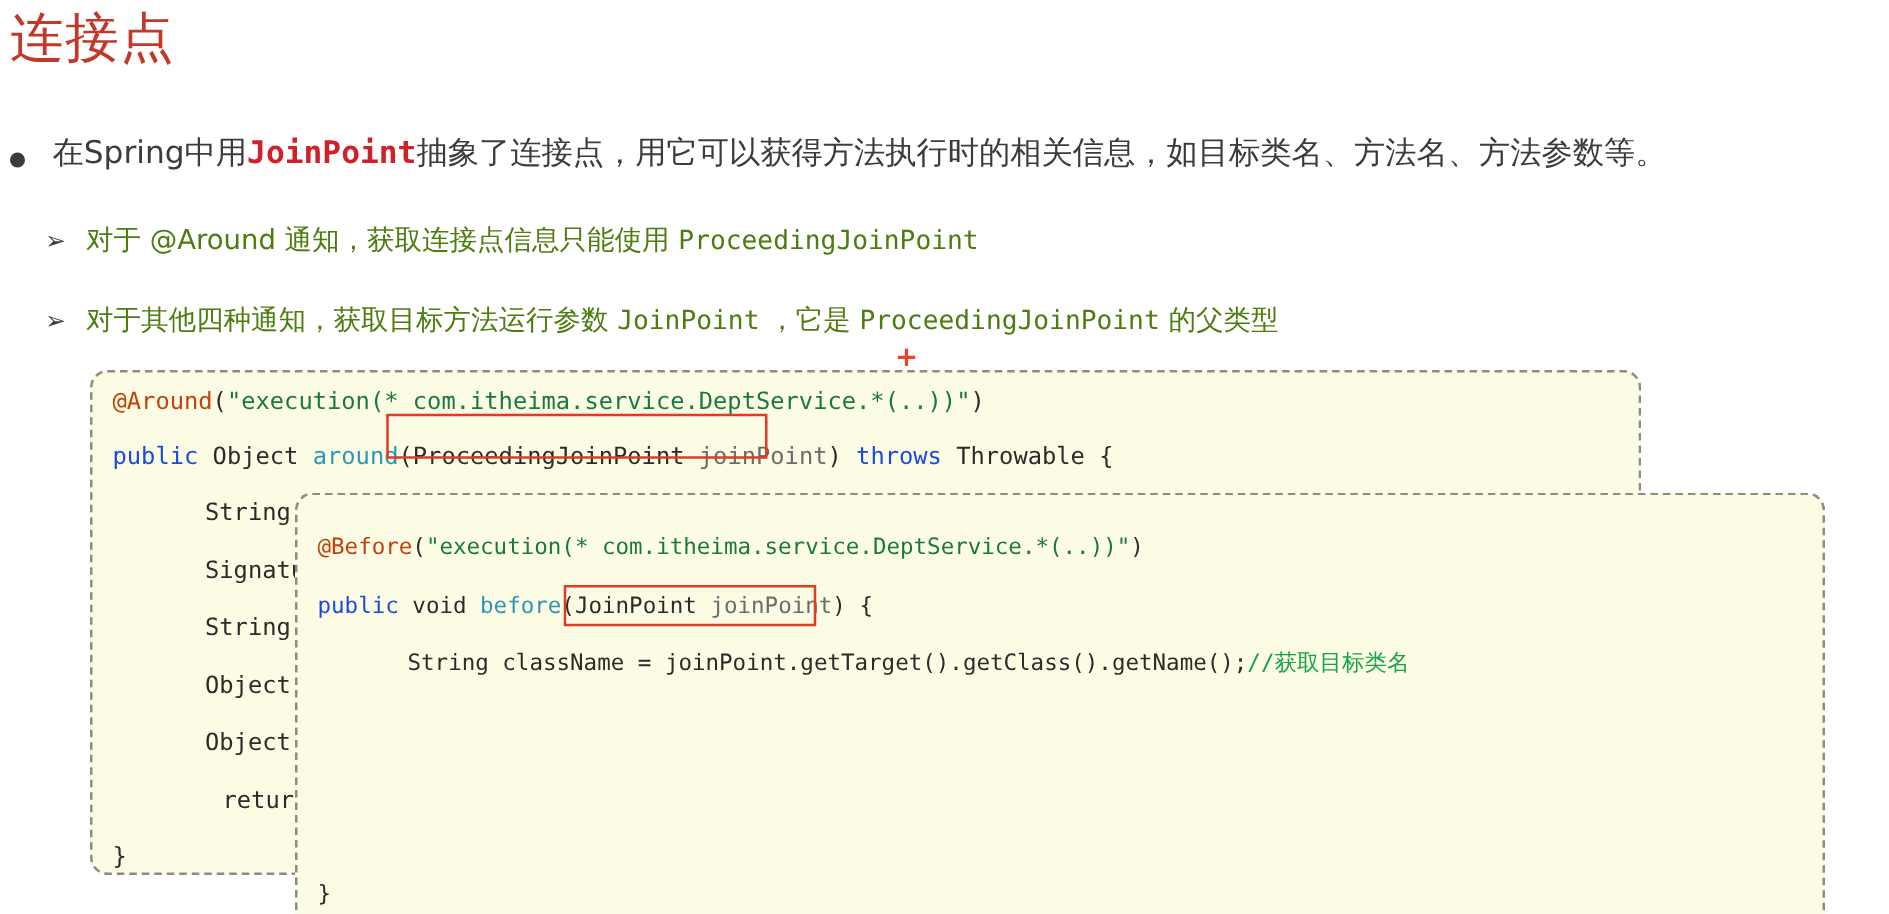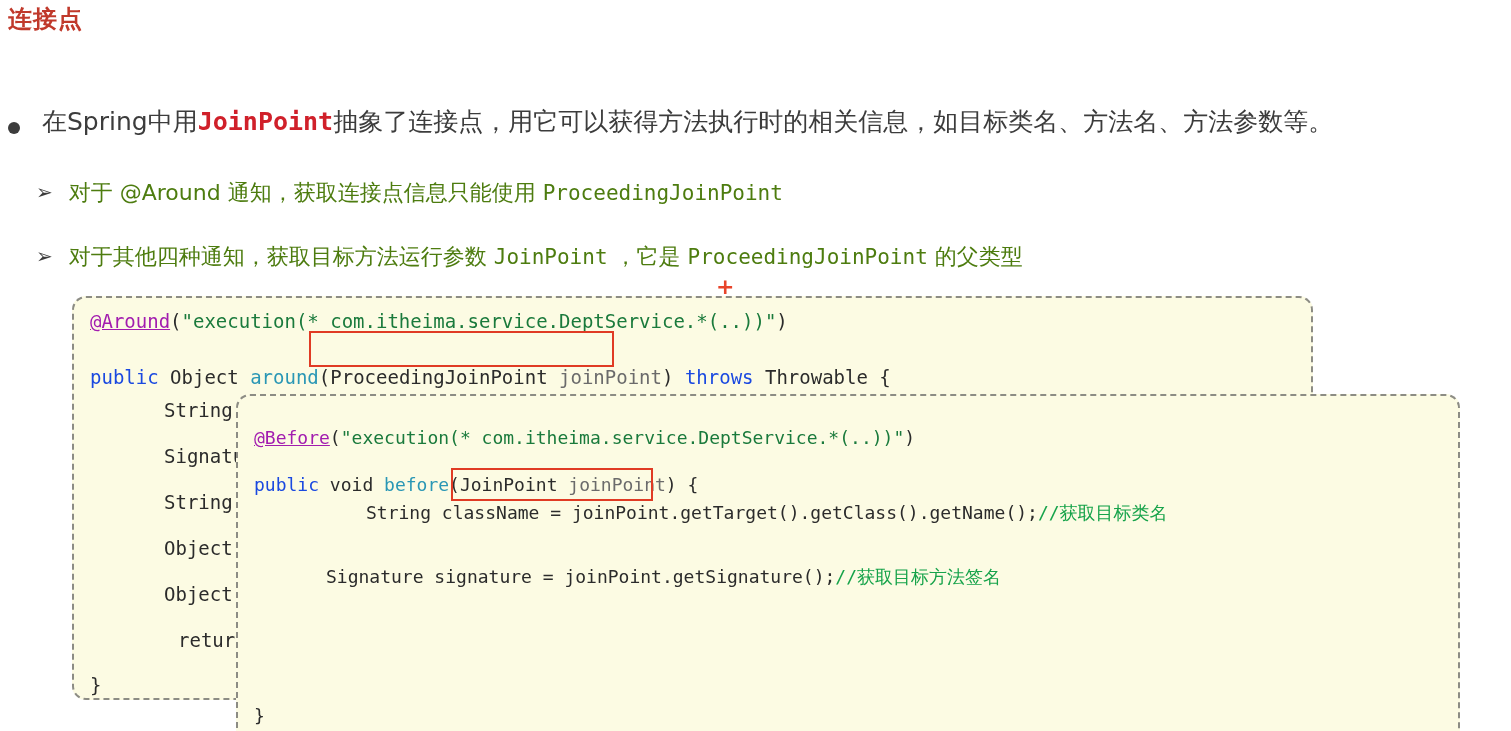--- a/index.html
+++ b/index.html
@@ -15,22 +15,22 @@
     overflow: hidden;
     font-family: "DejaVu Sans", "Liberation Sans", sans-serif;
     -webkit-font-smoothing: antialiased;
   }
 
   
   .page-title {
     position: absolute;
     left: 8px;
     top: 4px;
-    font-size: 24px;
-    font-weight: bold;
+    font-size: 43px;
+    font-weight: normal;
     color: #c0392b;
     letter-spacing: 1px;
     line-height: 1.3;
     white-space: nowrap;
   }
 
   
   .bullet-l1 {
     position: absolute;
     left: 8px;
@@ -125,21 +125,21 @@
     white-space: pre;
     font-size: 19px;
     line-height: 1;
     color: #2b2b2b;
     letter-spacing: 0px;
   }
   #code-around .code-line { font-size: 19px; }
   #code-before .code-line { font-size: 18px; }
 
   
-  .t-ann     { color: #a21caf; text-decoration: underline; }
+  .t-ann     { color: #c2410c; }
   .t-str     { color: #1a7a3c; }
   .t-kw      { color: #1a49e0; }
   .t-method  { color: #2a97b5; }
   .t-plain   { color: #2b2b2b; }
   .t-comment { color: #16a34a; }
   .t-param   { color: #6b6b6b; }
 
   
   .hl-box {
     position: absolute;
@@ -169,41 +169,40 @@
   <span class="arrow">➢</span>
   <span class="text"><span>对于其他四种通知，获取目标方法运行参数 </span><span class="mono">JoinPoint</span><span> ，它是 </span><span class="mono">ProceedingJoinPoint</span><span> 的父类型</span></span>
 </div>
 
 <div class="plus-marker">+</div>
 
 <div class="code-card" id="code-around">
 
   <div class="code-line" style="left:16px; top:14px;"><span class="t-ann">@Around</span><span class="t-plain">(</span><span class="t-str">"execution(* com.itheima.service.DeptService.*(..))"</span><span class="t-plain">)</span></div>
 
-  <div class="code-line" style="left:16px; top:58px;margin-top:12px;"><span class="t-kw">public</span><span class="t-plain"> Object </span><span class="t-method">around</span><span class="t-plain">(</span><span class="t-plain">ProceedingJoinPoint</span><span class="t-param"> joinPoint</span><span class="t-plain">)</span><span class="t-kw"> throws </span><span class="t-plain">Throwable {</span></div>
+  <div class="code-line" style="left:16px; top:58px;"><span class="t-kw">public</span><span class="t-plain"> Object </span><span class="t-method">around</span><span class="t-plain">(</span><span class="t-plain">ProceedingJoinPoint</span><span class="t-param"> joinPoint</span><span class="t-plain">)</span><span class="t-kw"> throws </span><span class="t-plain">Throwable {</span></div>
 
   <div class="hl-box" id="hl-proceeding"></div>
 
   <div class="code-line" style="left:90px; top:103px;">String</div>
   <div class="code-line" style="left:90px; top:149px;">Signatu</div>
   <div class="code-line" style="left:90px; top:195px;">String</div>
   <div class="code-line" style="left:90px; top:241px;">Object[</div>
   <div class="code-line" style="left:90px; top:287px;">Object</div>
   <div class="code-line" style="left:104px; top:333px;">return</div>
   <div class="code-line" style="left:16px; top:378px;">}</div>
 </div>
 
 <div class="code-card" id="code-before">
 
   <div class="code-line" style="left:16px; top:33px;"><span class="t-ann">@Before</span><span class="t-plain">(</span><span class="t-str">"execution(* com.itheima.service.DeptService.*(..))"</span><span class="t-plain">)</span></div>
 
   <div class="code-line" style="left:16px; top:80px;"><span class="t-kw">public</span><span class="t-plain"> void </span><span class="t-method">before</span><span class="t-plain">(</span><span class="t-plain">JoinPoint</span><span class="t-param"> joinPoint</span><span class="t-plain">)</span><span class="t-plain"> {</span></div>
 
   <div class="hl-box" id="hl-joinpoint"></div>
 
-  <div class="code-line" style="left:88px; top:108px;margin-left:40px;"><span class="t-plain">String className = joinPoint.getTarget().getClass().getName();</span><span class="t-comment">//获取目标类名</span></div>
-
-  <div class="code-line" style="left:88px; top:172px;"><span class="t-plain">Signature signature = joinPoint.getSignature();</span><span class="t-comment">//获取目标方法签名</span></div>
+  <div class="code-line" style="left:88px; top:126px;"><span class="t-plain">String className = joinPoint.getTarget().getClass().getName();</span><span class="t-comment">//获取目标类名</span></div>
+
 
 
 
   <div class="code-line" style="left:16px; top:311px;">}</div>
 </div>
 
 </body></html>

